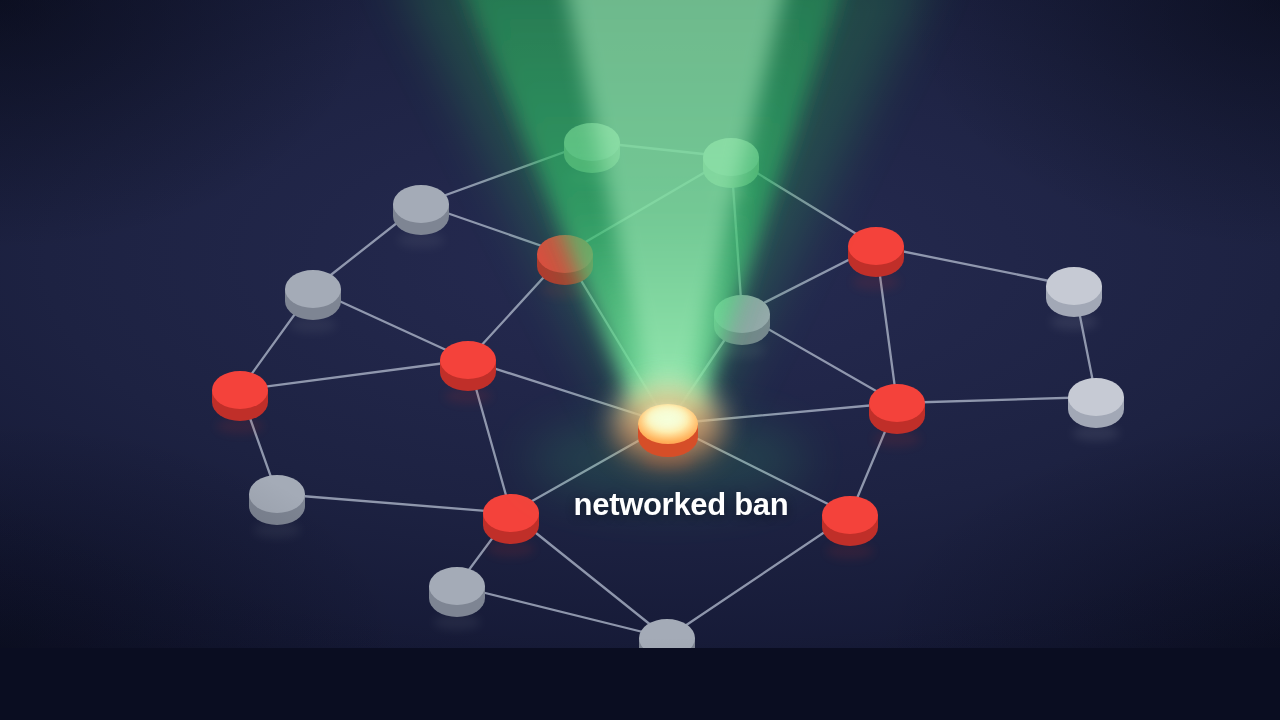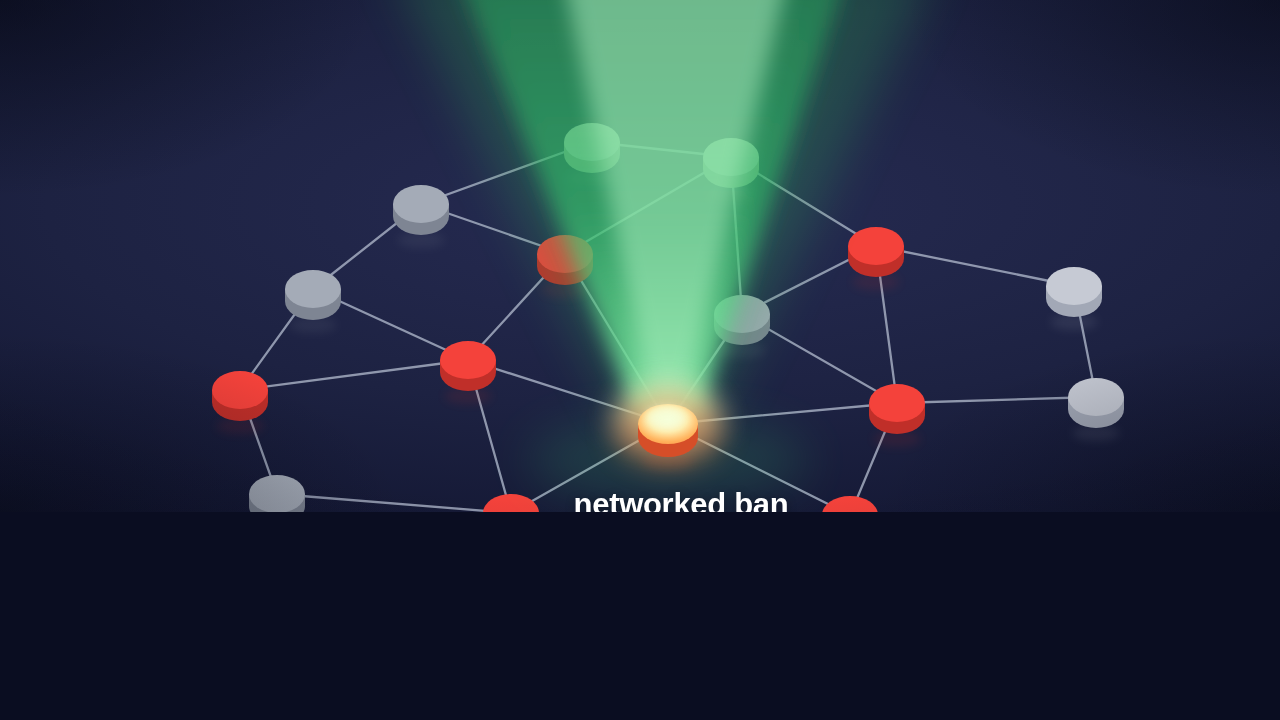--- a/index.html
+++ b/index.html
@@ -1,19 +1,19 @@
 <!DOCTYPE html>
 <html><head>
 <meta charset="utf-8">
 <style>
   html, body { margin: 0; padding: 0; background: #0a0d21; }
   .stage {
     position: relative;
     width: 1280px;
-    height: 512px;
+    height: 648px;
     overflow: hidden;
     font-family: "Liberation Sans", sans-serif;
   }
   .stage svg { position: absolute; inset: 0; display: block; }
   .vignette {
     position: absolute; inset: 0; pointer-events: none;
     background:
       radial-gradient(42% 55% at 0% 0%,   rgba(4,6,16,0.55), rgba(4,6,16,0) 70%),
       radial-gradient(42% 55% at 100% 0%, rgba(4,6,16,0.50), rgba(4,6,16,0) 70%),
       radial-gradient(45% 50% at 0% 100%, rgba(4,6,16,0.40), rgba(4,6,16,0) 70%),

